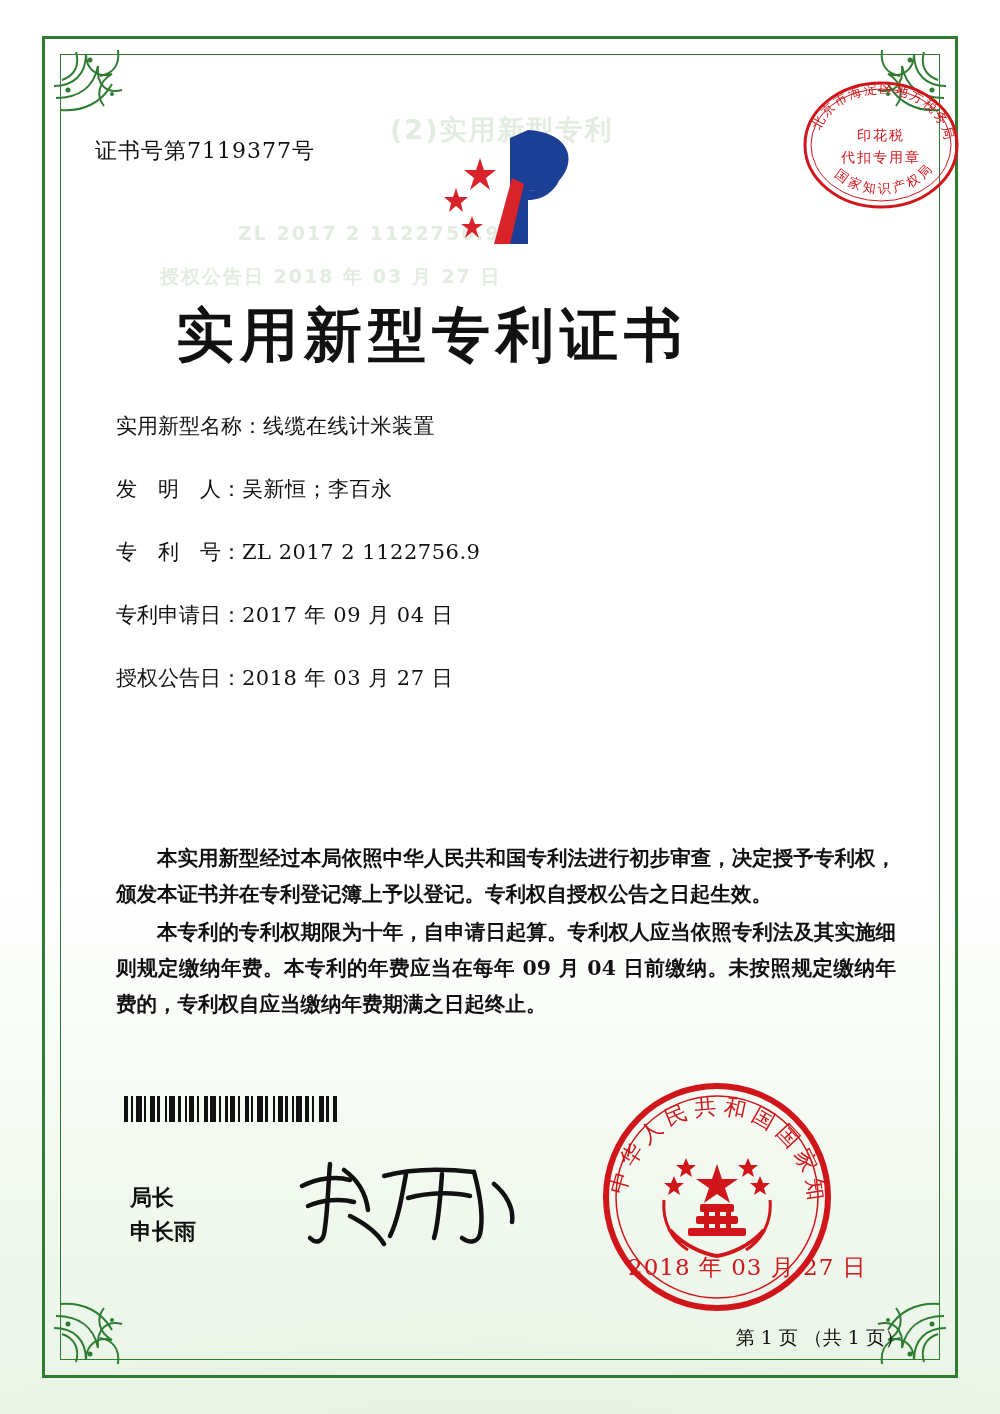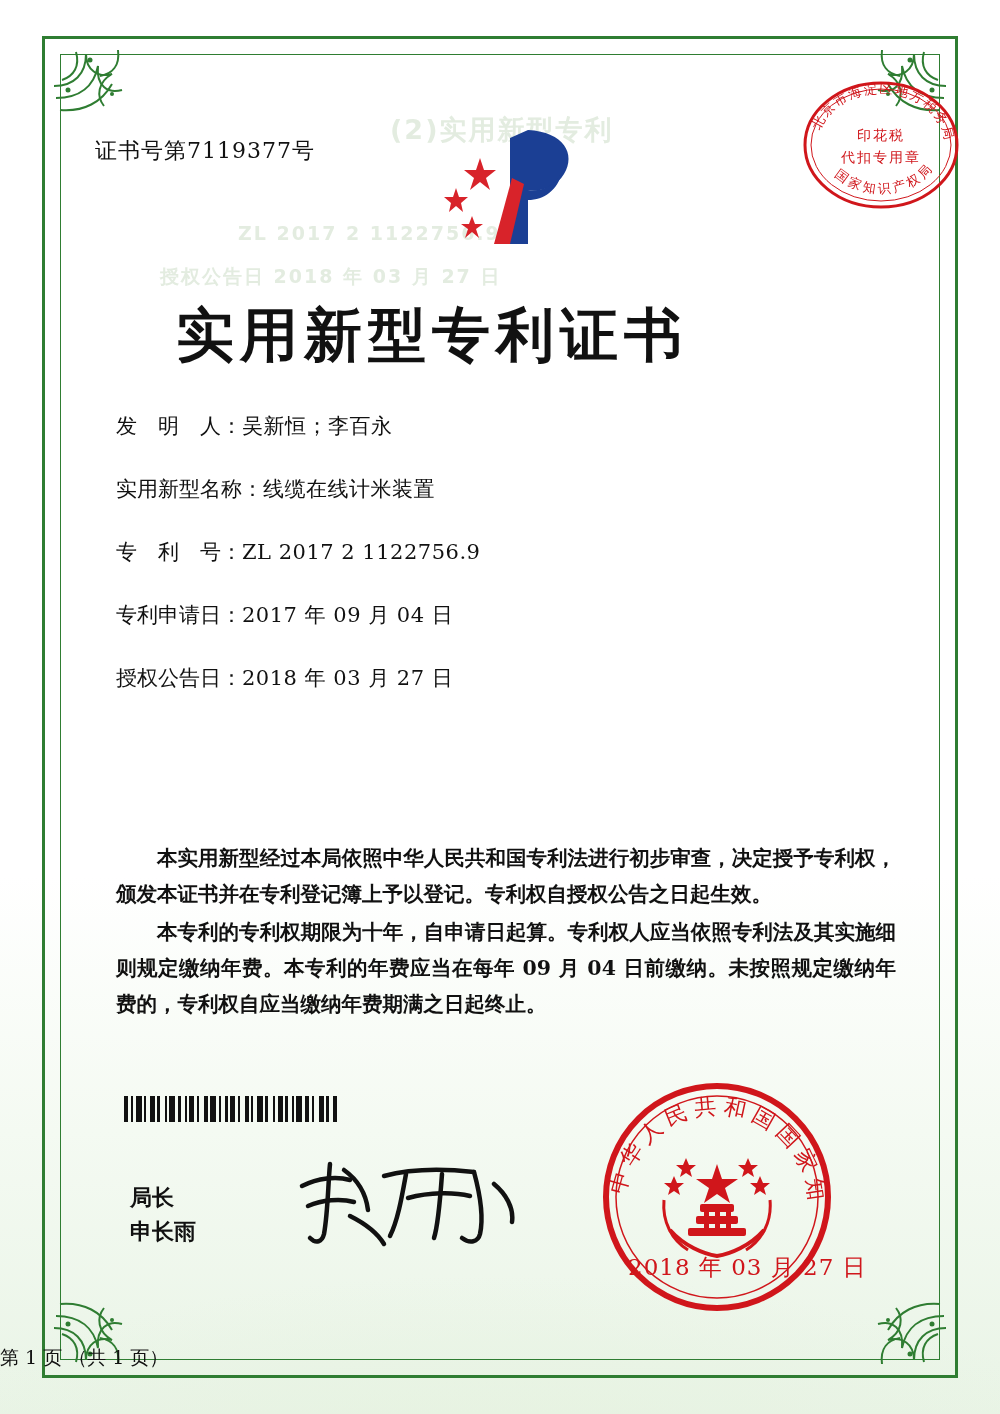--- a/index.html
+++ b/index.html
@@ -106,24 +106,23 @@
   .seal{
     position:absolute;left:600px;top:1080px;width:235px;height:235px;
   }
   .seal-date{
     position:absolute;left:628px;top:1252px;
     font-size:23px;color:#d0161b;letter-spacing:1px;
     font-family:"DejaVu Serif","Liberation Serif",serif;
   }
 
   .footer{
-    position:absolute;left:0;top:1325px;width:904px;text-align:left;
+    position:absolute;left:0;top:1325px;width:904px;text-align:right;
     font-size:19px;color:#111;
     font-family:"DejaVu Serif","Liberation Serif",serif;
-    margin-top:20px;
   }
 </style>
 </head>
 <body>
 
 <div class="page">
 
   <div class="border-outer"></div>
   <div class="border-inner"></div>
 
@@ -210,24 +209,24 @@
       </text>
       <text x="81" y="62" font-size="14" fill="#d0161b" text-anchor="middle" font-family="DejaVu Serif, serif" letter-spacing="2">印花税</text>
       <text x="81" y="84" font-size="14" fill="#d0161b" text-anchor="middle" font-family="DejaVu Serif, serif" letter-spacing="2">代扣专用章</text>
     </svg>
   </div>
 
   <div class="title">实用新型专利证书</div>
 
   <div class="fields">
     <div class="frow">
+      <span class="flabel">实用新型名称：</span><span class="fvalue">线缆在线计米装置</span>
+    </div>
+    <div class="frow">
       <span class="flabel">发　明　人：</span><span class="fvalue">吴新恒；李百永</span>
-    </div>
-    <div class="frow">
-      <span class="flabel">实用新型名称：</span><span class="fvalue">线缆在线计米装置</span>
     </div>
     <div class="frow">
       <span class="flabel">专　利　号：</span><span class="fvalue">ZL 2017 2 1122756.9</span>
     </div>
     <div class="frow">
       <span class="flabel">专利申请日：</span><span class="fvalue">2017 年 09 月 04 日</span>
     </div>
     <div class="frow">
       <span class="flabel">授权公告日：</span><span class="fvalue">2018 年 03 月 27 日</span>
     </div>

